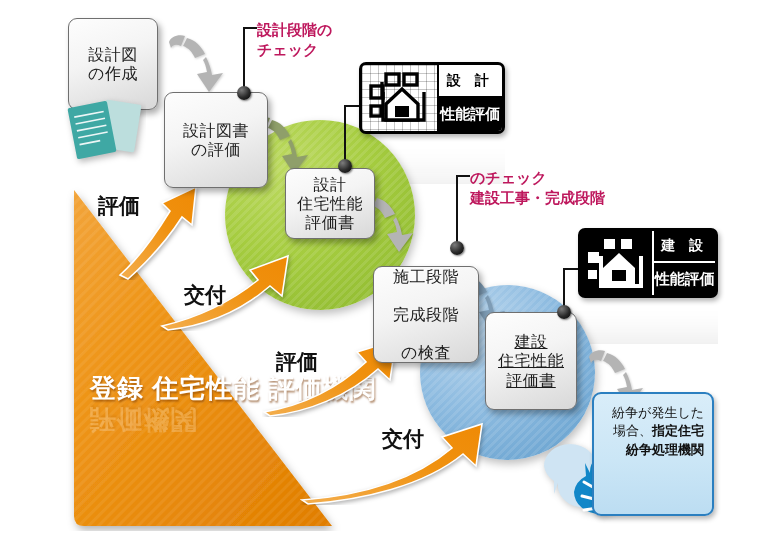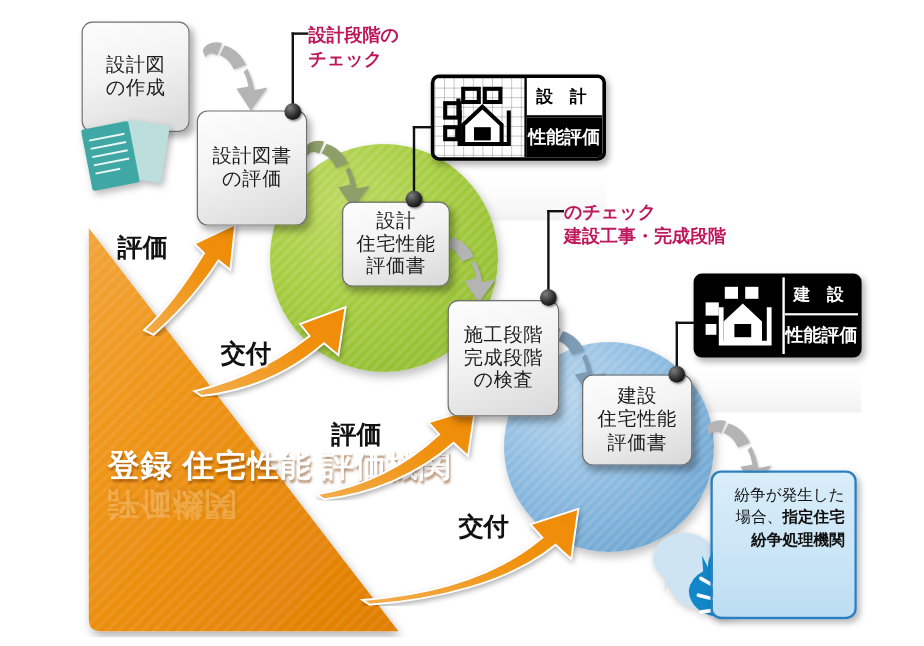--- a/index.html
+++ b/index.html
@@ -279,38 +279,38 @@
       <g stroke="#ffffff" stroke-width="1.6" opacity=".9" transform="rotate(-11 28 34)">
         <line x1="13" y1="18" x2="43" y2="18"></line>
         <line x1="13" y1="25" x2="43" y2="25"></line>
         <line x1="13" y1="32" x2="43" y2="32"></line>
         <line x1="13" y1="39" x2="43" y2="39"></line>
         <line x1="13" y1="46" x2="34" y2="46"></line>
       </g>
     </g>
   </svg>
 
-  <div class="box" style="left:164px;top:92px;width:92px;height:96px;">
+  <div class="box" style="left:164px;top:92px;width:104px;height:96px;">
     <span>設計図書</span>
     <span>の評価</span>
   </div>
 
   <div class="box" style="left:285px;top:168px;width:90px;height:71px;">
     <span>設計</span>
     <span>住宅性能</span>
     <span>評価書</span>
   </div>
 
-  <div class="box" style="left:373px;top:250px;width:93px;height:97px;">
+  <div class="box" style="left:373px;top:266px;width:106px;height:97px;justify-content:space-between;">
     <span>施工段階</span>
     <span>完成段階</span>
     <span>の検査</span>
   </div>
 
-  <div class="box" style="left:485px;top:312px;width:92px;height:76px;">
+  <div class="box" style="left:485px;top:312px;width:92px;height:98px;text-decoration:underline;">
     <span>建設</span>
     <span>住宅性能</span>
     <span>評価書</span>
   </div>
 
   <div class="callout" style="left:257px;top:20px;">
     <span>設計段階の</span>
     <span>チェック</span>
   </div>
   <div class="leader" style="left:243px;top:27px;width:14px;height:2px;"></div>

